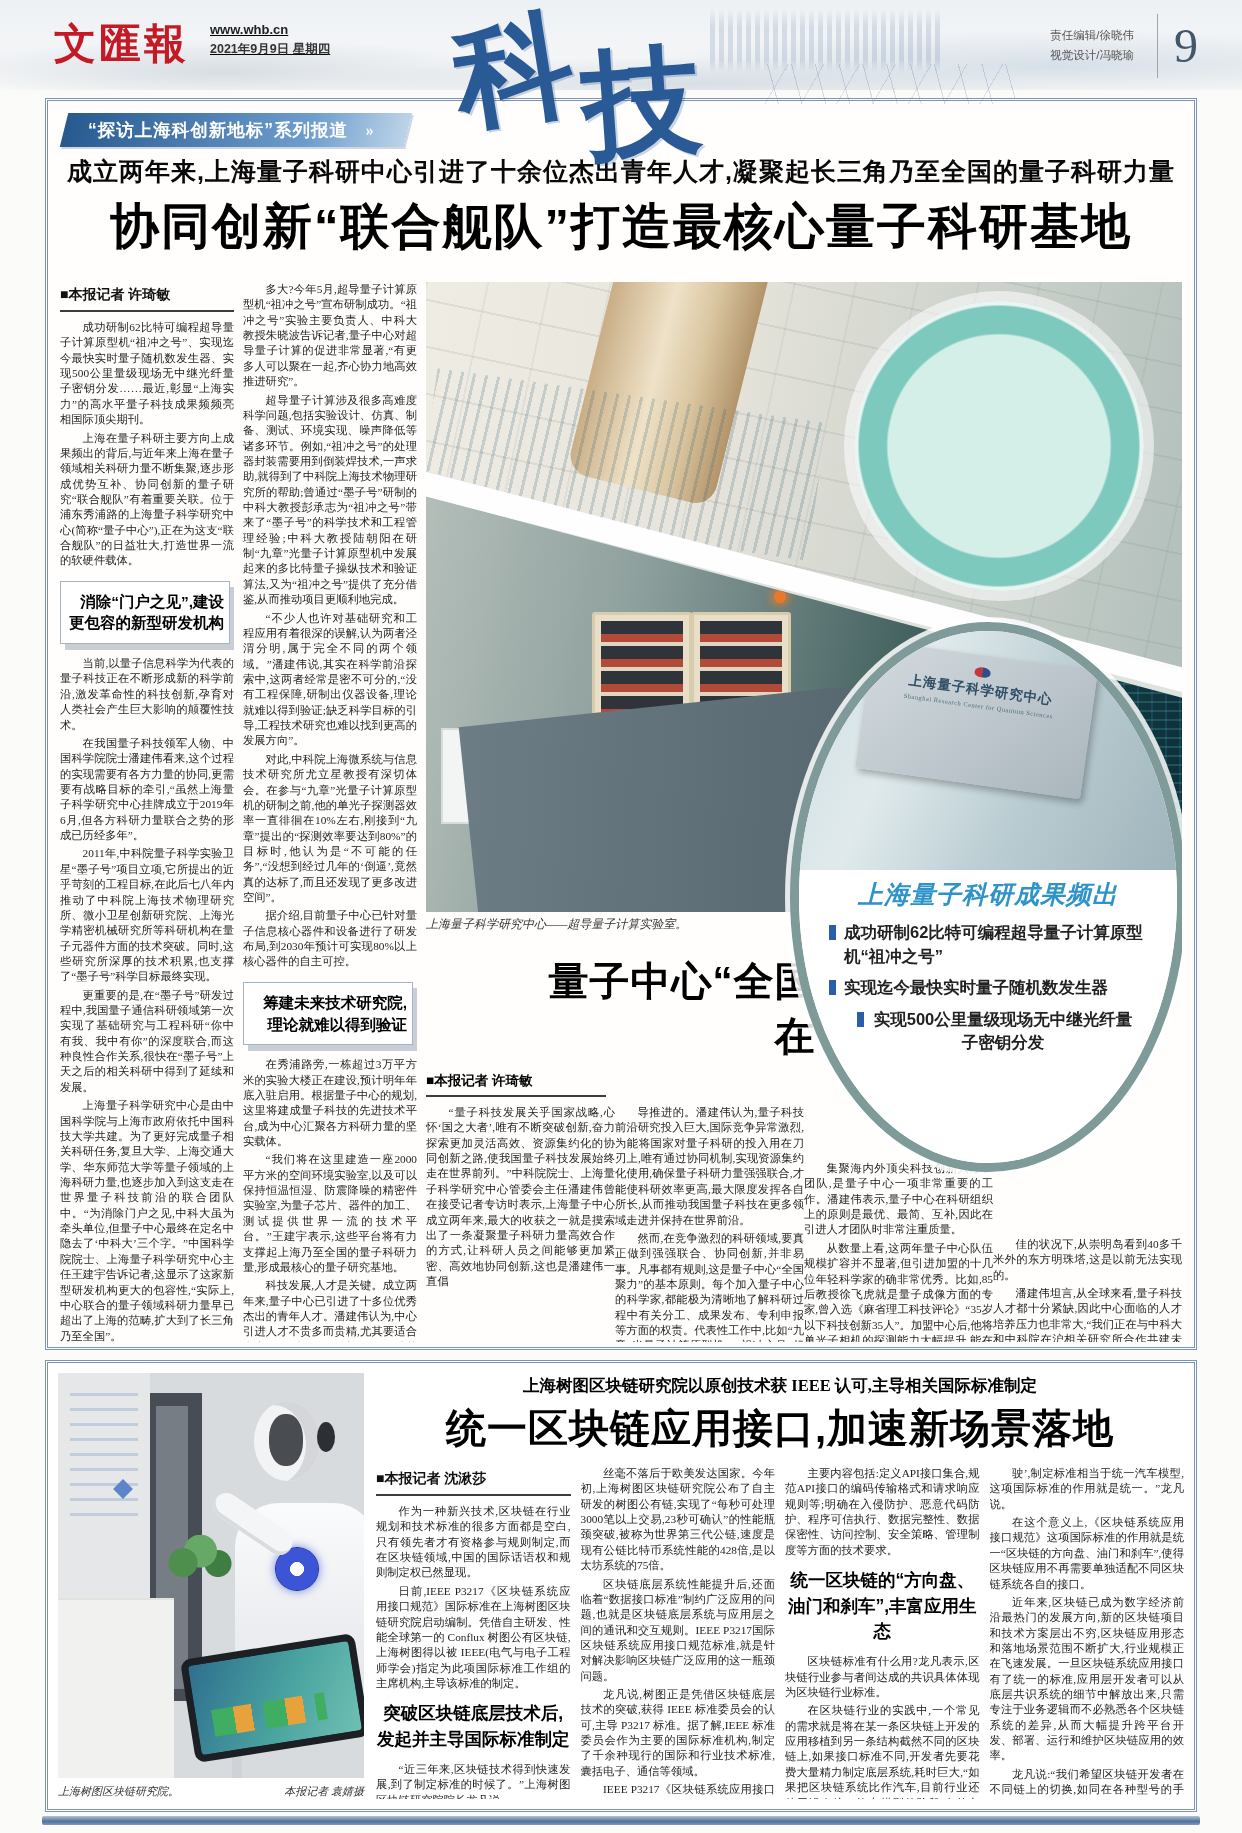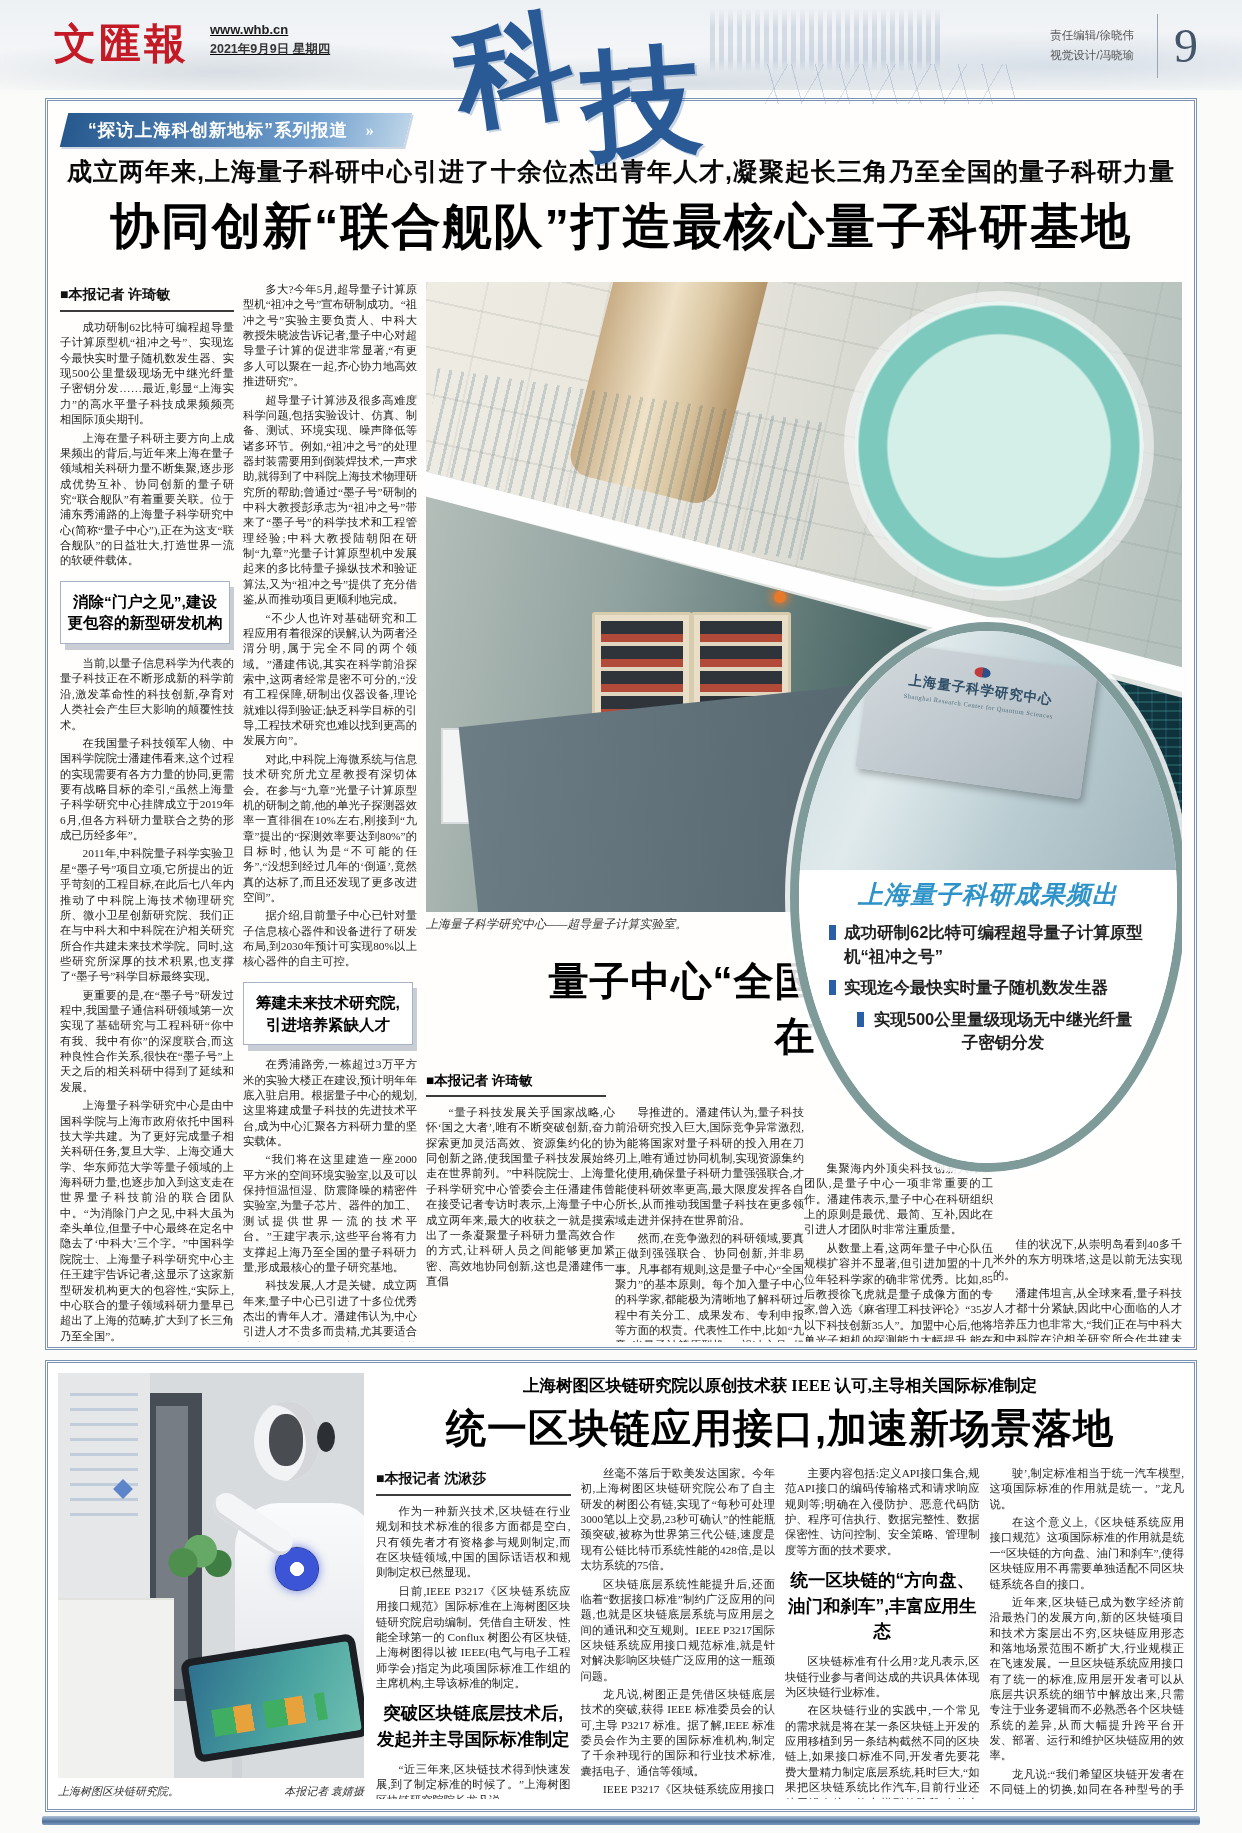--- a/index.html
+++ b/index.html
@@ -53,21 +53,21 @@
   .lead-col{width:174px;flex:0 0 auto;overflow:hidden;}
 
   
   .it{margin:0;}
   .it-p{font-size:11.3px;line-height:1.36;text-align:justify;text-indent:2em;
     color:#1d1d1d;margin-bottom:3px;}
   .it-byline{font-family:"Liberation Sans",sans-serif;font-weight:700;font-size:14px;
     color:#111;padding:4px 0 6px;border-bottom:2px solid #3c3c3c;margin-bottom:8px;}
   .it-box{border:1px solid #a6b3c5;background:#fff;box-shadow:5px 6px 0 rgba(135,146,165,.45);
     font-family:"Liberation Sans",sans-serif;font-weight:700;font-size:15.5px;line-height:1.4;
-    text-align:center;color:#000;padding:9px 5px;margin:12px 4px 12px 0;}
+    text-align:right;color:#000;padding:9px 5px;margin:12px 4px 12px 0;}
   .it-subhead{font-family:"Liberation Sans",sans-serif;font-weight:800;font-size:17.5px;
     line-height:1.45;text-align:center;color:#000;margin:10px 0;}
 
   
   .right-region{flex:1;position:relative;overflow:visible;}
   .photo-main{position:relative;height:630px;overflow:hidden;background:#dfe3e0;}
   .ph-top{position:absolute;inset:0;clip-path:polygon(0 0,100% 0,100% 62%,0 30%);
     background:linear-gradient(100deg,#efece4 0%,#e7e4db 35%,#cfd4cd 62%,#aebcb9 100%);}
   .ph-grid{position:absolute;inset:0;opacity:.8;
     background:repeating-linear-gradient(12deg,rgba(120,130,125,.18) 0 2px,transparent 2px 46px),
@@ -231,31 +231,31 @@
       <h1 class="main-headline">协同创新“联合舰队”打造最核心量子科研基地</h1>
       <div class="content">
 
         <div class="lead-col">
             <div class="it it-byline">■本报记者 许琦敏</div>
             <div class="it it-p">成功研制62比特可编程超导量子计算原型机“祖冲之号”、实现迄今最快实时量子随机数发生器、实现500公里量级现场无中继光纤量子密钥分发……最近,彰显“上海实力”的高水平量子科技成果频频亮相国际顶尖期刊。</div>
             <div class="it it-p">上海在量子科研主要方向上成果频出的背后,与近年来上海在量子领域相关科研力量不断集聚,逐步形成优势互补、协同创新的量子研究“联合舰队”有着重要关联。位于浦东秀浦路的上海量子科学研究中心(简称“量子中心”),正在为这支“联合舰队”的日益壮大,打造世界一流的软硬件载体。</div>
             <div class="it it-box">消除“门户之见”,建设更包容的新型研发机构</div>
             <div class="it it-p">当前,以量子信息科学为代表的量子科技正在不断形成新的科学前沿,激发革命性的科技创新,孕育对人类社会产生巨大影响的颠覆性技术。</div>
             <div class="it it-p">在我国量子科技领军人物、中国科学院院士潘建伟看来,这个过程的实现需要有各方力量的协同,更需要有战略目标的牵引,“虽然上海量子科学研究中心挂牌成立于2019年6月,但各方科研力量联合之势的形成已历经多年”。</div>
-            <div class="it it-p">2011年,中科院量子科学实验卫星“墨子号”项目立项,它所提出的近乎苛刻的工程目标,在此后七八年内推动了中科院上海技术物理研究所、微小卫星创新研究院、我们正在与中科大和中科院在沪相关研究所合作共建未来技术学院。同时,这些研究所深厚的技术积累,也支撑了“墨子号”科学目标最终实现。</div>
+            <div class="it it-p">2011年,中科院量子科学实验卫星“墨子号”项目立项,它所提出的近乎苛刻的工程目标,在此后七八年内推动了中科院上海技术物理研究所、微小卫星创新研究院、上海光学精密机械研究所等科研机构在量子元器件方面的技术突破。同时,这些研究所深厚的技术积累,也支撑了“墨子号”科学目标最终实现。</div>
             <div class="it it-p">更重要的是,在“墨子号”研发过程中,我国量子通信科研领域第一次实现了基础研究与工程科研“你中有我、我中有你”的深度联合,而这种良性合作关系,很快在“墨子号”上天之后的相关科研中得到了延续和发展。</div>
             <div class="it it-p">上海量子科学研究中心是由中国科学院与上海市政府依托中国科技大学共建。为了更好完成量子相关科研任务,复旦大学、上海交通大学、华东师范大学等量子领域的上海科研力量,也逐步加入到这支走在世界量子科技前沿的联合团队中。“为消除门户之见,中科大虽为牵头单位,但量子中心最终在定名中隐去了‘中科大’三个字。”中国科学院院士、上海量子科学研究中心主任王建宇告诉记者,这显示了这家新型研发机构更大的包容性,“实际上,中心联合的量子领域科研力量早已超出了上海的范畴,扩大到了长三角乃至全国”。</div>
           </div>
         <div class="lead-col">
             <div class="it it-p">多大?今年5月,超导量子计算原型机“祖冲之号”宣布研制成功。“祖冲之号”实验主要负责人、中科大教授朱晓波告诉记者,量子中心对超导量子计算的促进非常显著,“有更多人可以聚在一起,齐心协力地高效推进研究”。</div>
             <div class="it it-p">超导量子计算涉及很多高难度科学问题,包括实验设计、仿真、制备、测试、环境实现、噪声降低等诸多环节。例如,“祖冲之号”的处理器封装需要用到倒装焊技术,一声求助,就得到了中科院上海技术物理研究所的帮助;曾通过“墨子号”研制的中科大教授彭承志为“祖冲之号”带来了“墨子号”的科学技术和工程管理经验;中科大教授陆朝阳在研制“九章”光量子计算原型机中发展起来的多比特量子操纵技术和验证算法,又为“祖冲之号”提供了充分借鉴,从而推动项目更顺利地完成。</div>
             <div class="it it-p">“不少人也许对基础研究和工程应用有着很深的误解,认为两者泾渭分明,属于完全不同的两个领域。”潘建伟说,其实在科学前沿探索中,这两者经常是密不可分的,“没有工程保障,研制出仪器设备,理论就难以得到验证;缺乏科学目标的引导,工程技术研究也难以找到更高的发展方向”。</div>
             <div class="it it-p">对此,中科院上海微系统与信息技术研究所尤立星教授有深切体会。在参与“九章”光量子计算原型机的研制之前,他的单光子探测器效率一直徘徊在10%左右,刚接到“九章”提出的“探测效率要达到80%”的目标时,他认为是“不可能的任务”,“没想到经过几年的‘倒逼’,竟然真的达标了,而且还发现了更多改进空间”。</div>
             <div class="it it-p">据介绍,目前量子中心已针对量子信息核心器件和设备进行了研发布局,到2030年预计可实现80%以上核心器件的自主可控。</div>
-            <div class="it it-box">筹建未来技术研究院,引进培养紧缺人才</div>
+            <div class="it it-box">筹建未来技术研究院,理论就难以得到验证</div>
             <div class="it it-p">在秀浦路旁,一栋超过3万平方米的实验大楼正在建设,预计明年年底入驻启用。根据量子中心的规划,这里将建成量子科技的先进技术平台,成为中心汇聚各方科研力量的坚实载体。</div>
             <div class="it it-p">“我们将在这里建造一座2000平方米的空间环境实验室,以及可以保持恒温恒湿、防震降噪的精密件实验室,为量子芯片、器件的加工、测试提供世界一流的技术平台。”王建宇表示,这些平台将有力支撑起上海乃至全国的量子科研力量,形成最核心的量子研究基地。</div>
             <div class="it it-p">科技发展,人才是关键。成立两年来,量子中心已引进了十多位优秀杰出的青年人才。潘建伟认为,中心引进人才不贵多而贵精,尤其要适合中心的学科布局,“希望他们经过若干年发展,都可以成为某个科研方向上的领军人物”。</div>
           </div>
 
         <div class="right-region">
           <div class="photo-main">
             <div class="ph-top">
               <div class="ph-grid"></div>
               <div class="ph-cyl"></div>

